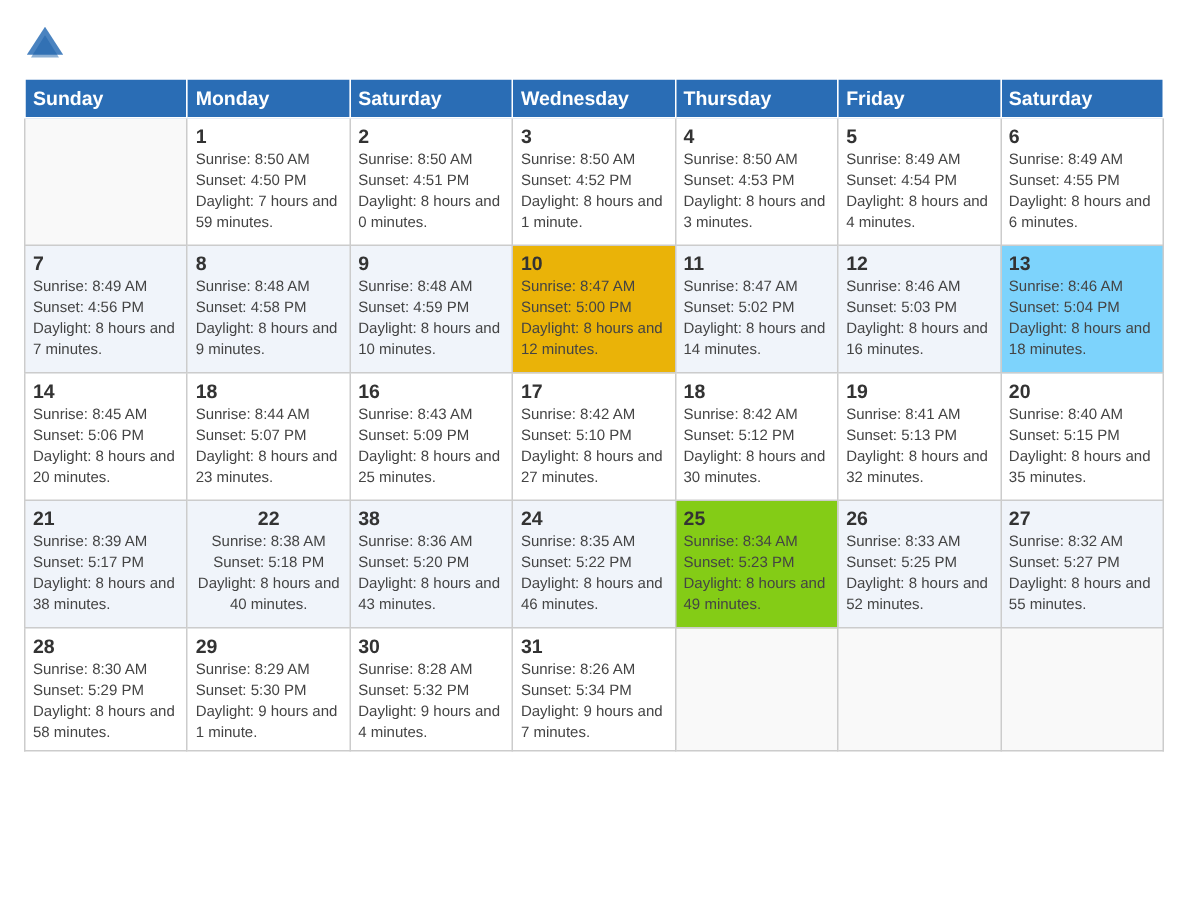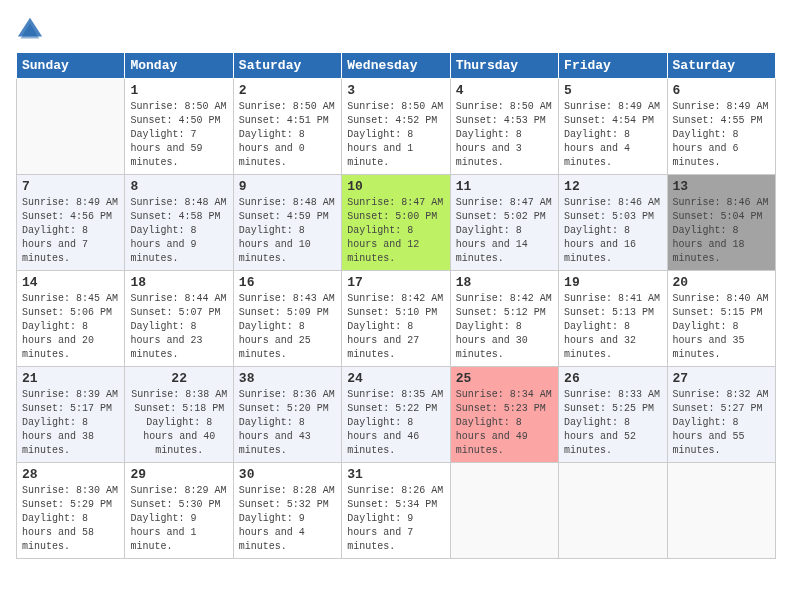--- a/index.html
+++ b/index.html
@@ -7,21 +7,20 @@
       font-family: Arial, sans-serif;
       background: #fff;
       width: 792px;
       height: 612px;
       overflow: hidden;
     }
     .container {
       width: 792px;
       height: 612px;
       padding: 16px 16px 25px 16px;
-      font-family: Liberation Mono, monospace;
     }
     .header-area {
       display: flex;
       justify-content: space-between;
       align-items: flex-start;
       margin-bottom: 8px;
     }
     .logo {
       display: flex;
       align-items: center;
@@ -169,33 +168,33 @@
             <div class="day-detail">Sunrise: 8:49 AM<br>Sunset: 4:56 PM<br>Daylight: 8 hours and 7 minutes.</div>
           </td>
           <td style="background: rgb(240, 244, 250);">
             <span class="day-number">8</span>
             <div class="day-detail">Sunrise: 8:48 AM<br>Sunset: 4:58 PM<br>Daylight: 8 hours and 9 minutes.</div>
           </td>
           <td style="background: rgb(240, 244, 250);">
             <span class="day-number">9</span>
             <div class="day-detail">Sunrise: 8:48 AM<br>Sunset: 4:59 PM<br>Daylight: 8 hours and 10 minutes.</div>
           </td>
-          <td style="background: #bef264;">
+          <td style="background: #eab308;">
             <span class="day-number">10</span>
             <div class="day-detail">Sunrise: 8:47 AM<br>Sunset: 5:00 PM<br>Daylight: 8 hours and 12 minutes.</div>
           </td>
           <td style="background: rgb(240, 244, 250);">
             <span class="day-number">11</span>
             <div class="day-detail">Sunrise: 8:47 AM<br>Sunset: 5:02 PM<br>Daylight: 8 hours and 14 minutes.</div>
           </td>
           <td style="background: rgb(240, 244, 250);">
             <span class="day-number">12</span>
             <div class="day-detail">Sunrise: 8:46 AM<br>Sunset: 5:03 PM<br>Daylight: 8 hours and 16 minutes.</div>
           </td>
-          <td style="background: #a3a3a3;">
+          <td style="background: #7dd3fc;">
             <span class="day-number">13</span>
             <div class="day-detail">Sunrise: 8:46 AM<br>Sunset: 5:04 PM<br>Daylight: 8 hours and 18 minutes.</div>
           </td>
         </tr>
         <tr>
           <td>
             <span class="day-number">14</span>
             <div class="day-detail">Sunrise: 8:45 AM<br>Sunset: 5:06 PM<br>Daylight: 8 hours and 20 minutes.</div>
           </td>
           <td>
@@ -233,21 +232,21 @@
             <div class="day-detail">Sunrise: 8:38 AM<br>Sunset: 5:18 PM<br>Daylight: 8 hours and 40 minutes.</div>
           </td>
           <td style="background: rgb(240, 244, 250);">
             <span class="day-number">38</span>
             <div class="day-detail">Sunrise: 8:36 AM<br>Sunset: 5:20 PM<br>Daylight: 8 hours and 43 minutes.</div>
           </td>
           <td style="background: rgb(240, 244, 250);">
             <span class="day-number">24</span>
             <div class="day-detail">Sunrise: 8:35 AM<br>Sunset: 5:22 PM<br>Daylight: 8 hours and 46 minutes.</div>
           </td>
-          <td style="background: #fca5a5;">
+          <td style="background: #84cc16;">
             <span class="day-number">25</span>
             <div class="day-detail">Sunrise: 8:34 AM<br>Sunset: 5:23 PM<br>Daylight: 8 hours and 49 minutes.</div>
           </td>
           <td style="background: rgb(240, 244, 250);">
             <span class="day-number">26</span>
             <div class="day-detail">Sunrise: 8:33 AM<br>Sunset: 5:25 PM<br>Daylight: 8 hours and 52 minutes.</div>
           </td>
           <td style="background: rgb(240, 244, 250); margin-top: 44px;">
             <span class="day-number">27</span>
             <div class="day-detail">Sunrise: 8:32 AM<br>Sunset: 5:27 PM<br>Daylight: 8 hours and 55 minutes.</div>

